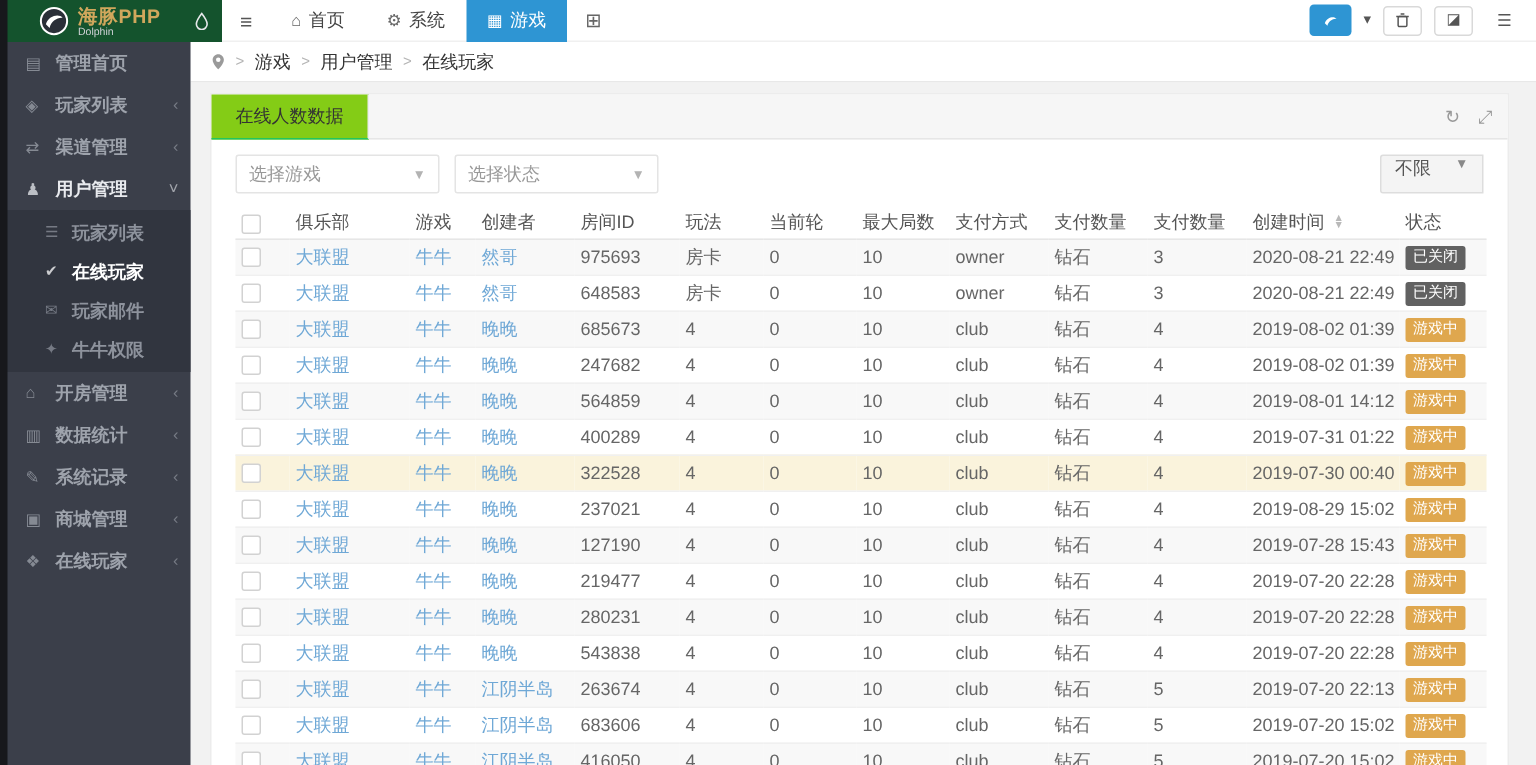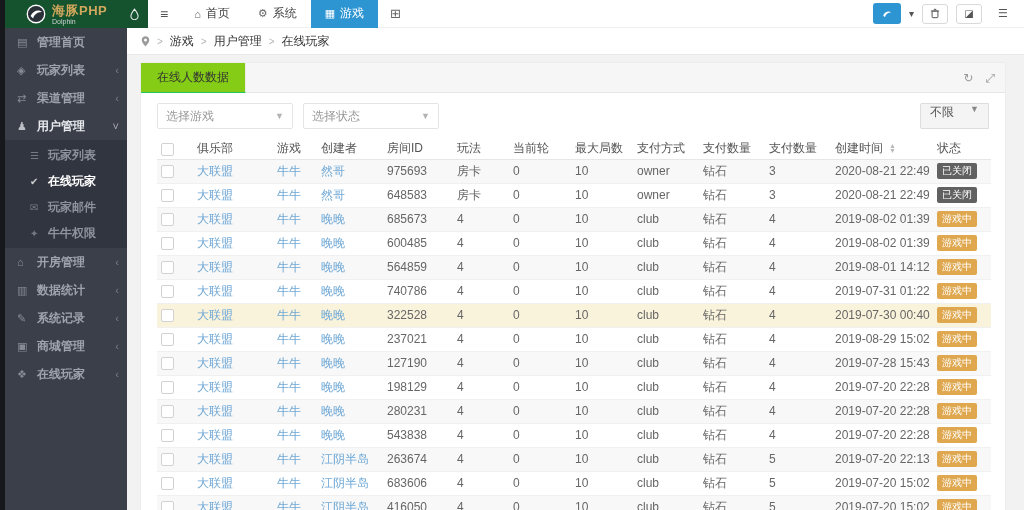--- a/index.html
+++ b/index.html
@@ -345,21 +345,21 @@
             <td>钻石</td>
             <td>4</td>
             <td>2019-08-02 01:39</td>
             <td><span class="badge" style="background: rgb(223, 167, 78);">游戏中</span></td>
           </tr>
           <tr class="">
             <td><span class="cb"></span></td>
             <td class="link">大联盟</td>
             <td class="link">牛牛</td>
             <td class="link">晚晚</td>
-            <td>600485</td>
+            <td>247682</td>
             <td>4</td>
             <td>0</td>
             <td>10</td>
             <td>club</td>
             <td>钻石</td>
             <td>4</td>
             <td>2019-08-02 01:39</td>
             <td><span class="badge" style="background: rgb(223, 167, 78);">游戏中</span></td>
           </tr>
           <tr class="stripe">
@@ -375,21 +375,21 @@
             <td>钻石</td>
             <td>4</td>
             <td>2019-08-01 14:12</td>
             <td><span class="badge" style="background: rgb(223, 167, 78);">游戏中</span></td>
           </tr>
           <tr class="">
             <td><span class="cb"></span></td>
             <td class="link">大联盟</td>
             <td class="link">牛牛</td>
             <td class="link">晚晚</td>
-            <td>740786</td>
+            <td>400289</td>
             <td>4</td>
             <td>0</td>
             <td>10</td>
             <td>club</td>
             <td>钻石</td>
             <td>4</td>
             <td>2019-07-31 01:22</td>
             <td><span class="badge" style="background: rgb(223, 167, 78);">游戏中</span></td>
           </tr>
           <tr class="hl">
@@ -435,21 +435,21 @@
             <td>钻石</td>
             <td>4</td>
             <td>2019-07-28 15:43</td>
             <td><span class="badge" style="background: rgb(223, 167, 78);">游戏中</span></td>
           </tr>
           <tr class="">
             <td><span class="cb"></span></td>
             <td class="link">大联盟</td>
             <td class="link">牛牛</td>
             <td class="link">晚晚</td>
-            <td>198129</td>
+            <td>219477</td>
             <td>4</td>
             <td>0</td>
             <td>10</td>
             <td>club</td>
             <td>钻石</td>
             <td>4</td>
             <td>2019-07-20 22:28</td>
             <td><span class="badge" style="background: rgb(223, 167, 78);">游戏中</span></td>
           </tr>
           <tr class="stripe">

